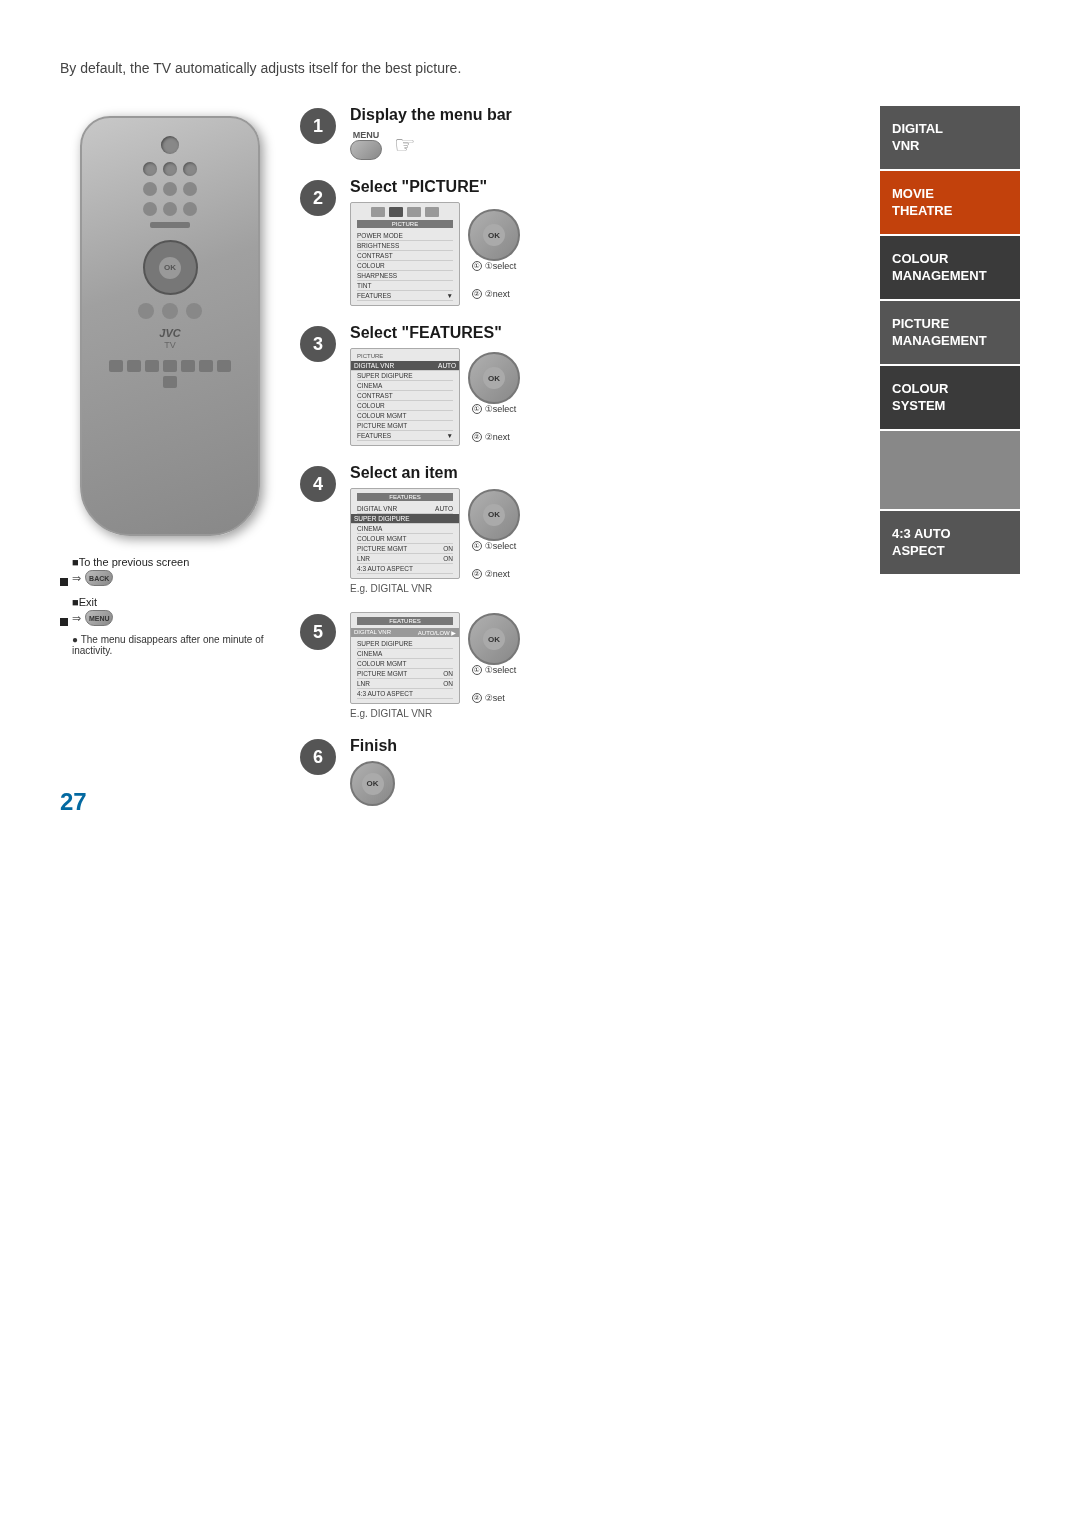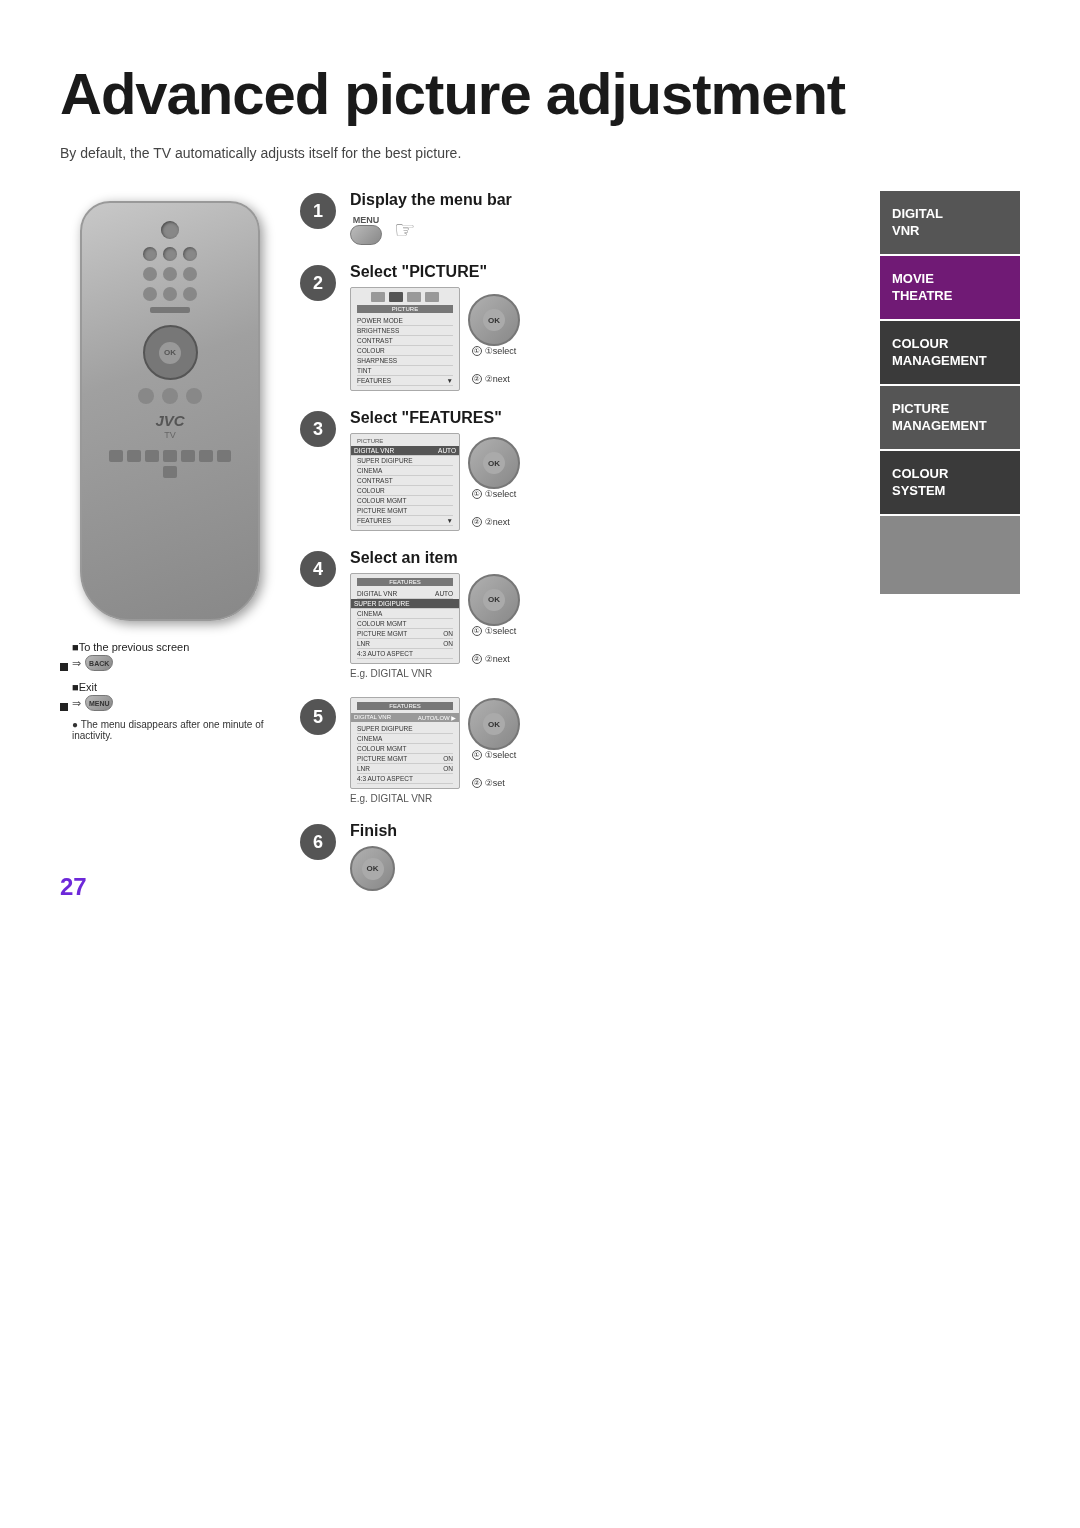--- a/index.html
+++ b/index.html
@@ -112,21 +112,21 @@
       align-items: center;
       justify-content: center;
       font-size: 8px;
       color: #555;
       font-weight: bold;
     }
 
     .remote-logo {
       text-align: center;
       color: #555;
-      font-size: 15px;
+      font-size: 11px;
       font-weight: 900;
       margin-top: 8px;
       font-style: italic;
     }
 
     .remote-logo-sub {
       text-align: center;
       color: #666;
       font-size: 9px;
       margin-top: 1px;
@@ -332,21 +332,21 @@
       align-items: center;
     }
 
     
     .page-number {
       position: absolute;
       bottom: 50px;
       left: 60px;
       font-size: 24px;
       font-weight: bold;
-      color: #6d28d9;
+      color: #0369a1;
     }
 
     .hand-icon {
       font-size: 24px;
       color: #888;
       margin-left: 4px;
     }
 
     .exit-section {
       margin-top: 10px;
@@ -369,21 +369,20 @@
       display: flex;
       align-items: center;
       gap: 8px;
     }
   </style>
 </head>
 <body>
 
 <div class="page-content">
 
-  <h1 class="page-title">Advanced picture adjustment</h1>
   <p class="subtitle">By default, the TV automatically adjusts itself for the best picture.</p>
 
   <div class="main-layout">
 
     <div class="left-column">
 
       <div class="remote">
         <div class="remote-top">
           <div class="remote-btn-round"></div>
         </div>
@@ -711,31 +710,34 @@
           </div>
         </div>
 
       </div>
     </div>
 
     <div class="right-sidebar">
       <div class="sidebar-tab" style="background:#555;">
         <span>DIGITAL<br>VNR</span>
       </div>
-      <div class="sidebar-tab" style="background:#701a75;">
+      <div class="sidebar-tab" style="background:#c2410c;">
         <span>MOVIE<br>THEATRE</span>
       </div>
       <div class="sidebar-tab" style="background:#3a3a3a;">
         <span>COLOUR<br>MANAGEMENT</span>
       </div>
       <div class="sidebar-tab" style="background:#555;">
         <span>PICTURE<br>MANAGEMENT</span>
       </div>
       <div class="sidebar-tab" style="background:#3a3a3a;">
         <span>COLOUR<br>SYSTEM</span>
       </div>
       <div class="sidebar-tab" style="background:#888;min-height:80px;">
       </div>
+      <div class="sidebar-tab" style="background:#555;">
+        <span>4:3 AUTO<br>ASPECT</span>
+      </div>
     </div>
   </div>
 
   <div class="page-number">27</div>
 </div>
 
 </body></html>

